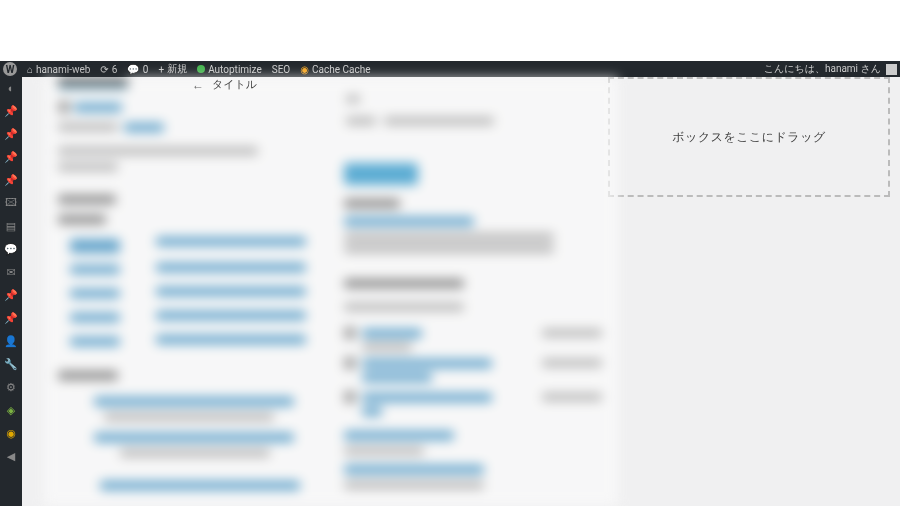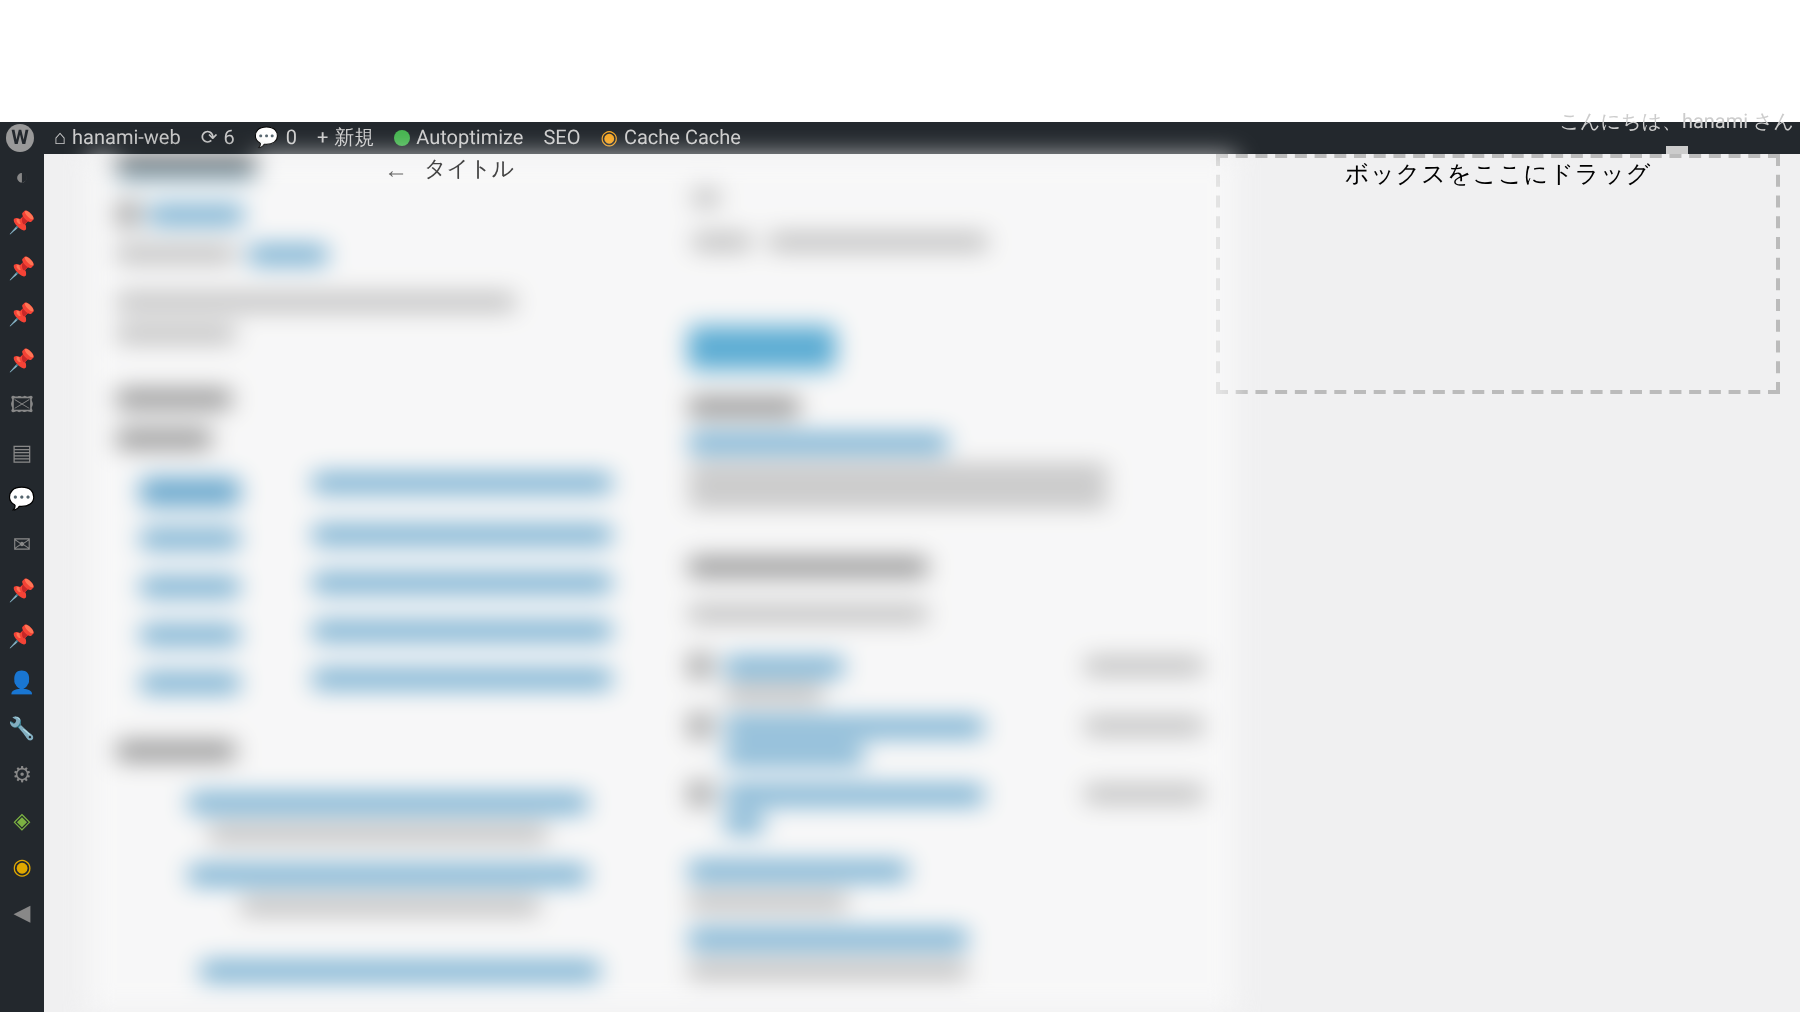--- a/index.html
+++ b/index.html
@@ -18,21 +18,21 @@
       background: #23282d;
       color: #eee;
       display: flex;
       align-items: center;
       font-size: 10px;
       padding: 0 3px;
       gap: 10px;
     }
     .toolbar-left { display: flex; align-items: center; gap: 10px; flex: 1; }
     .toolbar-item { display: flex; align-items: center; gap: 3px; cursor: pointer; color: #ccc; }
-    .toolbar-right { display: flex; align-items: center; gap: 5px; color: #ccc; flex-direction: column; }
+    .toolbar-right { display: flex; align-items: center; gap: 5px; color: #ccc; }
     .wp-logo { width: 14px; height: 14px; border-radius: 50%; background: #999; display: inline-flex; align-items: center; justify-content: center; color: #23282d; font-weight: bold; font-size: 10px; }
     .green-dot { width: 8px; height: 8px; border-radius: 50%; background: #46b450; display: inline-block; }
     .orange-badge { color: #f5a623; font-size: 10px; }
     .avatar { width: 11px; height: 11px; background: #ccc; }
 
     .main-wrap {
       display: flex;
       height: calc(506px - 61px - 16px);
       position: relative;
     }
@@ -98,24 +98,24 @@
       color: #444;
       z-index: 5;
     }
     .tab-arrow { color: #666; font-size: 12px; padding: 0 2px; }
     .tab-label { color: #444; }
 
     .dropzone {
       border: 2px dashed #bbb;
       height: 120px;
       display: flex;
-      align-items: flex-start;
+      align-items: center;
       justify-content: center;
       text-align: center;
-      color: #000000;
+      color: #404040;
       font-size: 12px;
       margin: 0 0 0 0;
       padding: 0 30px;
       letter-spacing: 0.5px;
     }
   </style>
 </head>
 <body>
 
 <div class="whitespace-top"></div>

